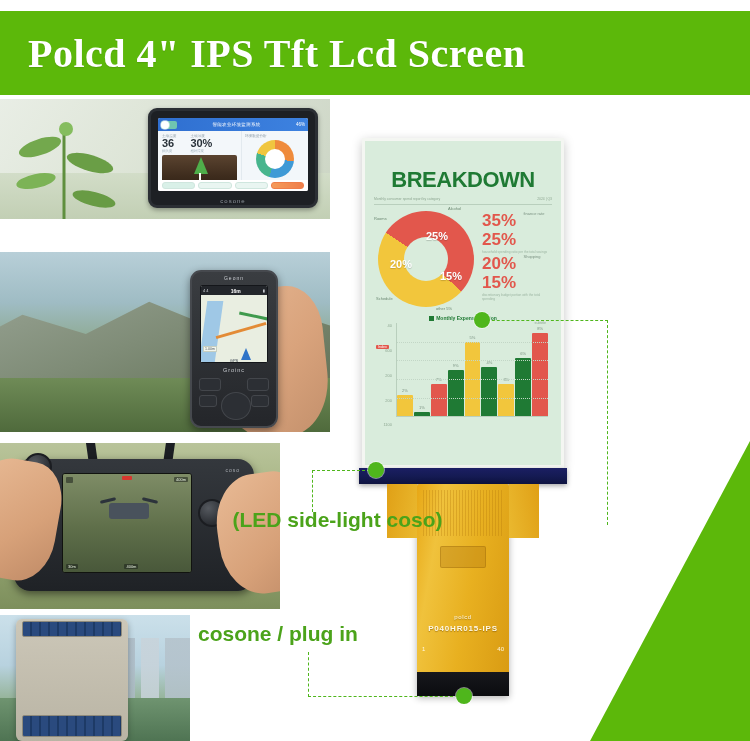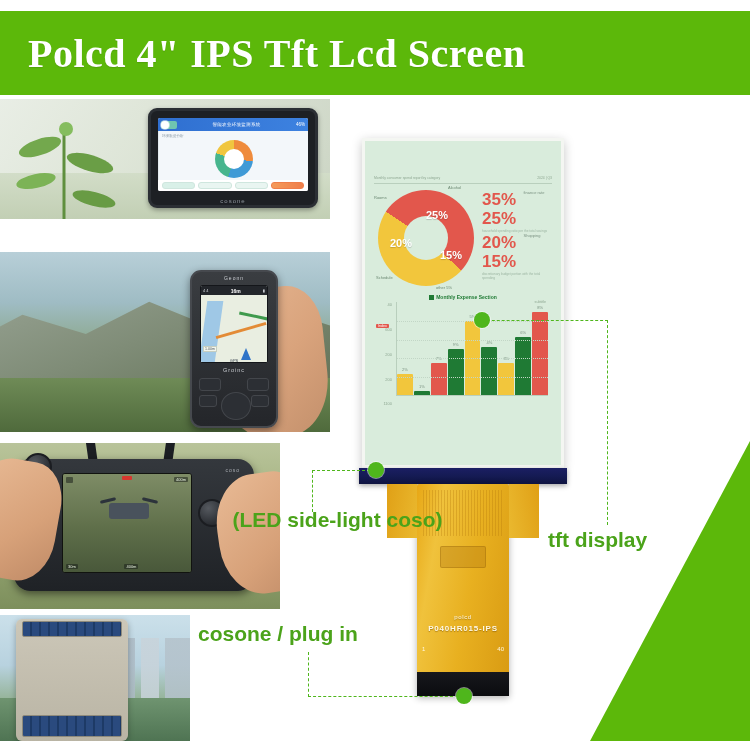--- a/index.html
+++ b/index.html
@@ -442,20 +442,38 @@
     </svg>
     <div class="tablet">
       <div class="scr">
         <div class="agri-topbar">
           <div class="chip"></div>
           <div class="tt">智能农业环境监测系统</div>
           <div class="pc">46%</div>
           <div class="dot"></div>
         </div>
         <div class="agri-body">
+          <div class="agri-left">
+            <div class="agri-kpis">
+              <div class="agri-kpi">
+                <div class="lbl">土壤温度</div>
+                <div class="val">36</div>
+                <div class="sub">摄氏度</div>
+              </div>
+              <div class="agri-kpi">
+                <div class="lbl">土壤湿度</div>
+                <div class="val">30%</div>
+                <div class="sub">相对湿度</div>
+              </div>
+            </div>
+            <div class="agri-soil">
+              <div class="tree"></div>
+              <div class="stem"></div>
+            </div>
+          </div>
           <div class="agri-right">
             <div class="rt">环境数据分析</div>
             <div class="agri-donut-real"></div>
           </div>
         </div>
         <div class="agri-btns">
           <div class="b t"></div>
           <div class="b"></div>
           <div class="b"></div>
           <div class="b o"></div>
@@ -534,20 +552,21 @@
 
   <div class="wedge-mid"></div>
 
   <div id="module">
 
     <div class="tft-panel">
       <div class="info">
 
         <h1>
           <br>
+          <span>BREAKDOWN</span>
         </h1>
 
         <div class="sub">
           <span>Monthly consumer spend report by category</span>
           <span>2024 | Q3</span>
         </div>
         <div class="rule"></div>
 
         <div class="chart-row">
 
@@ -660,16 +679,15 @@
   <div class="dashline" style="left:312px;top:470px;width:58px;"></div>
   <div class="dashline v" style="left:312px;top:470px;height:42px;"></div>
 
   <div class="dot" style="left:456px;top:688px;"></div>
   <div class="dashline" style="left:308px;top:696px;width:150px;"></div>
   <div class="dashline v" style="left:308px;top:652px;height:45px;"></div>
 
   <div class="callout" id="cl-backlight">
     <div>(LED side-light coso)</div>
   </div>
-  <div class="callout" id="cl-tft">tft display</div>
   <div class="callout" id="cl-weld">cosone / plug in</div>
 
 </div>
 
 </body></html>

